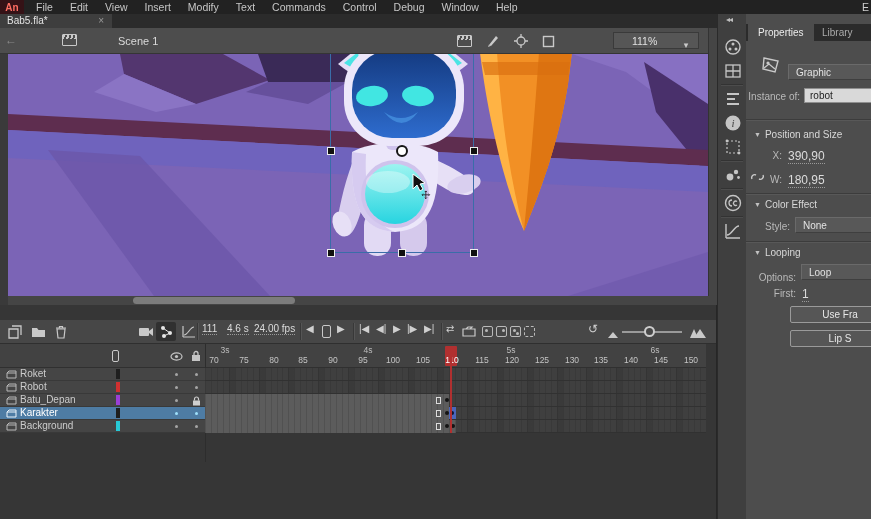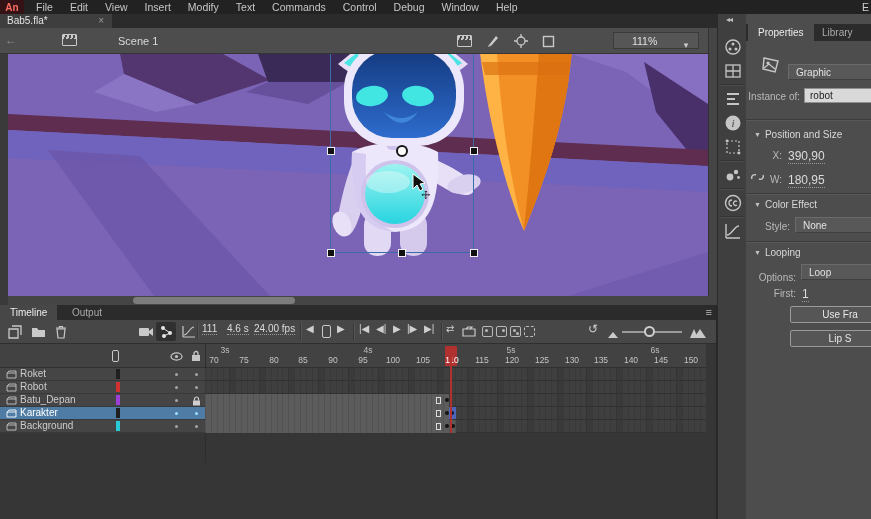--- a/index.html
+++ b/index.html
@@ -223,25 +223,20 @@
     <div class="sel-handle" style="left:462px;top:195px;"></div>
     <div class="transform-point" style="left:388px;top:91px;"></div>
   </div>
   <div class="abs hscroll">
       <div class="hscroll-thumb"></div>
     </div>
   <div class="abs vscroll"></div>
   <div class="abs scroll-corner"></div>
 
   <div class="abs tl">
-    <div class="tl-tabs">
-      <div class="tl-tab active" style="left:0;">Timeline</div>
-      <div class="tl-tab idle" style="left:62px;">Output</div>
-      <div class="tl-menu">≡</div>
-    </div>
 
     <div class="tl-toolbar">
       <svg class="abs" style="left:8px;top:5px;" width="15" height="14" viewBox="0 0 15 14">
           <path d="M1,4 h9 v9 h-9 Z M4,1 h9 v9" fill="none" stroke="#c9c9c9" stroke-width="1.3"></path>
         </svg>
       <svg class="abs" style="left:31px;top:6px;" width="15" height="12" viewBox="0 0 15 12">
           <path d="M1,2 h5 l1.5,2 h6.5 v7 h-13 Z" fill="#c9c9c9"></path>
         </svg>
       <svg class="abs" style="left:55px;top:5px;" width="12" height="14" viewBox="0 0 12 14">
           <path d="M2,4 h8 l-1,9 h-6 Z" fill="none" stroke="#c9c9c9" stroke-width="1.2"></path>

